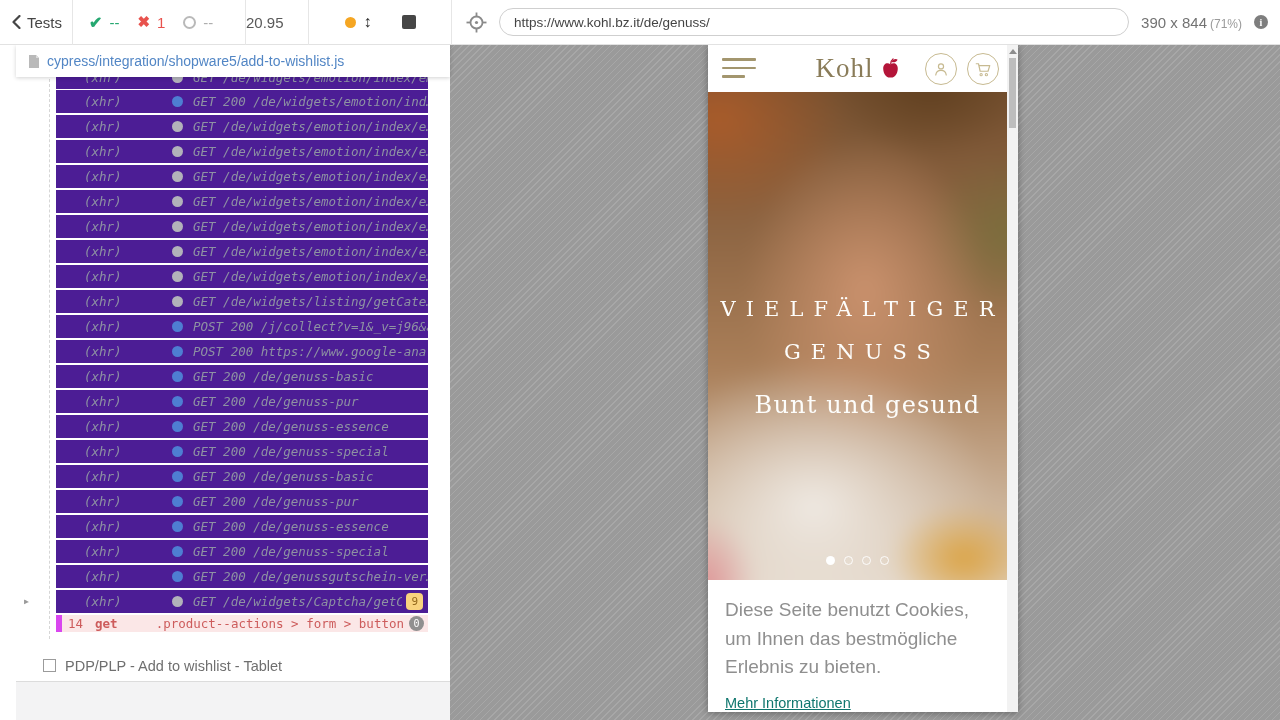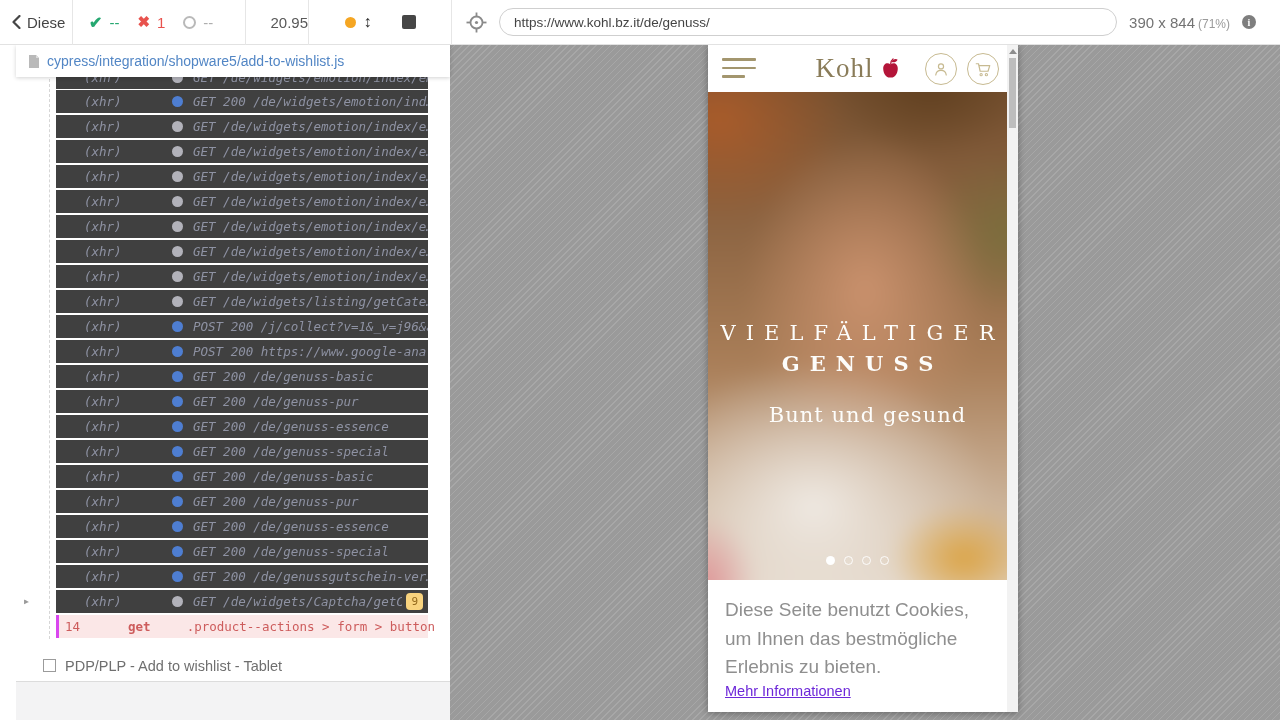--- a/index.html
+++ b/index.html
@@ -11,58 +11,58 @@
     background:#fff; border-bottom:1px solid #e2e2e2; display:flex; align-items:center; z-index:30; }
   .tb-sep { width:1px; height:45px; background:#e6e6e6; flex:0 0 1px; }
   .tb-tests { width:72px; display:flex; align-items:center; gap:6px; padding-left:12px;
     color:#454545; font-size:15px; cursor:pointer; }
   .tb-stats { width:172px; display:flex; align-items:center; gap:18px; padding-left:16px; font-size:15px; }
   .stat { display:flex; align-items:center; gap:7px; }
   .stat.passed { color:#26a871; } .stat.failed { color:#e8524d; } .stat.pending { color:#aeaeae; }
   .check-glyph { color:#26a871; font-size:16px; font-weight:bold; }
   .x-glyph { color:#e8524d; font-size:15px; font-weight:bold; }
   .pending-circle { width:13px; height:13px; border:2px solid #b9b9b9; border-radius:50%; display:inline-block; }
-  .tb-duration { width:62px; text-align:right; color:#595959; font-size:15px; }
+  .tb-duration { width:62px; text-align:left; color:#595959; font-size:15px; }
   .tb-controls { width:142px; display:flex; align-items:center; justify-content:center; gap:8px; }
   .orange-dot { width:11px; height:11px; border-radius:50%; background:#f5a623; }
   .updown { color:#2e2e2e; font-size:16px; font-weight:bold; line-height:1; }
   .stop-square { width:14px; height:14px; background:#464646; border-radius:2px; margin-left:22px; cursor:pointer; }
-  .tb-right { flex:1; display:flex; align-items:center; padding:0 24px 0 14px; gap:12px; }
+  .tb-right { flex:1; display:flex; align-items:center; padding:0 12px 0 14px; gap:12px; }
   .url-pill { flex:1; height:28px; border:1px solid #cfcfcf; border-radius:15px;
     display:flex; align-items:center; padding:0 14px; color:#444; font-size:13.5px;
     white-space:nowrap; overflow:hidden; background:#fff; }
   .viewport-size { color:#737373; font-size:15px; white-space:nowrap; }
   .viewport-scale { color:#9a9a9a; font-size:12px; margin-left:3px; }
   .info-icon { width:14px; height:14px; border-radius:50%; background:#7e7e7e; color:#fff;
     font-size:10px; font-weight:bold; display:inline-flex; align-items:center; justify-content:center;
     font-family:"Liberation Serif", serif; }
 
   
   .reporter { position:absolute; top:45px; left:16px; width:450px; height:675px; background:#fff; }
   .spec-header { position:absolute; top:0; left:0; width:434px; height:32px; background:#fff;
     box-shadow:0 1px 4px rgba(0,0,0,.18); display:flex; align-items:center; gap:7px;
     padding-left:12px; z-index:5; }
   .spec-path { color:#5286c5; font-size:14px; }
   .indent-line { position:absolute; left:33px; top:34px; height:560px; border-left:1px dashed #d6d6d6; }
   .partial-clip { position:absolute; top:32px; left:0; right:16px; height:13px; overflow:hidden; }
   .partial-clip .cmd-row { transform:translateY(-11px); }
   .command-log { position:absolute; top:45px; left:0; right:16px; }
-  .cmd-row { height:23px; margin:0 0 2px 40px; width:372px; background:#404040;
+  .cmd-row { height:23px; margin:0 0 2px 40px; width:372px; background:#4c1d95;
     display:flex; align-items:center; position:relative;
     font:italic 12.5px "DejaVu Sans Mono", monospace; color:#8e92a3; }
   .caret { position:absolute; left:-32px; color:#9a9a9a; font-size:8px; font-style:normal; visibility:hidden; }
   .cmd-type { width:80px; padding-left:28px; flex:0 0 80px; }
   .dot { width:11px; height:11px; border-radius:50%; flex:0 0 11px; margin:0 10px 0 36px; }
   .dot.blue { background:#4e7ed2; } .dot.gray { background:#b2b2ba; }
   .cmd-msg { flex:1; white-space:nowrap; overflow:hidden; }
   .badge-amber { background:#f8d37e; color:#93691c; font:11px "DejaVu Sans Mono", monospace;
     font-style:normal; border-radius:4px; padding:2px 5px; margin:0 5px 0 4px; }
-  .failed-row { position:absolute; top:570px; left:40px; width:372px; height:23px;
-    background:#fbe7e7; border-left:3px solid #d946ef; display:flex; align-items:center;
-    font:12.5px "DejaVu Sans Mono", monospace; color:#cd5c5c;gap:36px; }
+  .failed-row { position:absolute; top:570px; left:40px; width:372px; height:17px;
+    background:#fbe7e7; border-left:6px solid #d946ef; display:flex; align-items:center;
+    font:12.5px "DejaVu Sans Mono", monospace; color:#cd5c5c; }
   .failed-num { margin-left:6px; } .failed-method { font-weight:bold; margin-left:12px; }
   .failed-selector { margin-left:auto; white-space:nowrap; }
   .badge-gray { width:15px; height:15px; border-radius:50%; background:#909090; color:#fff;
     font:10px "DejaVu Sans Mono", monospace; display:flex; align-items:center; justify-content:center;
     margin:0 4px 0 5px; flex:0 0 15px; }
   .test-title { position:absolute; top:605px; left:0; width:434px; height:32px;
     display:flex; align-items:center; gap:9px; padding-left:27px;
     color:#6f6f6f; font-size:14.5px; border-bottom:1px solid #dcdcdc; background:#fff; }
   .checkbox { width:13px; height:13px; border:1px solid #9b9b9b; background:#fff; flex:0 0 13px; }
   .reporter-filler { position:absolute; top:637px; left:0; width:434px; height:38px; background:#f3f3f4; }
@@ -102,47 +102,47 @@
       radial-gradient(95px 70px at 79% 89%, rgba(219,160,58,.95), rgba(219,160,58,0) 72%),
       radial-gradient(70px 95px at 8% 94%, rgba(221,132,138,.85), rgba(221,132,138,0) 70%),
       radial-gradient(210px 170px at 38% 80%, rgba(240,235,229,.96), rgba(240,235,229,0) 80%),
       radial-gradient(150px 195px at 52% 42%, rgba(206,148,112,.92), rgba(206,148,112,0) 75%),
       radial-gradient(120px 110px at 92% 32%, rgba(116,112,58,.75), rgba(116,112,58,0) 70%),
       radial-gradient(160px 130px at 12% 12%, rgba(172,92,42,.95), rgba(172,92,42,0) 75%),
       radial-gradient(120px 90px at 70% 6%, rgba(94,62,30,.9), rgba(94,62,30,0) 75%),
       linear-gradient(180deg, #6e4a2a 0%, #8a6240 28%, #a97e58 55%, #ccb49b 80%, #e9dfd3 100%); }
   .hero-text { position:absolute; top:205px; left:0; right:0; text-align:center; color:#fdfdfb;
     font-family:"DejaVu Serif","Liberation Serif",serif; }
-  .hero-line1 { font-size:21px; letter-spacing:.48em; text-indent:.48em;margin-top:24px; }
-  .hero-line2 { font-size:21px; letter-spacing:.48em; text-indent:.48em; margin-top:6px;font-weight:bold; }
-  .hero-sub { font-size:21px; letter-spacing:.05em; margin-top:27px;padding-left:20px; }
+  .hero-line1 { font-size:21px; letter-spacing:.48em; text-indent:.48em; }
+  .hero-line2 { font-size:21px; letter-spacing:.48em; text-indent:.48em; margin-top:19px; }
+  .hero-sub { font-size:24px; letter-spacing:.05em; margin-top:27px;padding-left:20px; }
   .hero-dots { position:absolute; bottom:15px; left:0; right:0; display:flex; justify-content:center; gap:9px; }
   .hero-dot { width:9px; height:9px; border-radius:50%; border:1.5px solid rgba(255,255,255,.9); cursor:pointer; }
   .hero-dot.active { background:#fff; }
 
   
   .cookie { flex:1; background:#fff; border-radius:4px 4px 0 0; padding:16px 17px 0; position:relative; z-index:2; }
   .cookie-msg { color:#8f8f8f; font-size:19px; line-height:1.5; }
-  .cookie-link { display:inline-block; color:#6d28d9; font-size:14.5px; margin-top:1px;
+  .cookie-link { display:inline-block; color:#0f766e; font-size:14.5px; margin-top:13px;
     text-decoration:underline; cursor:pointer; }
   .cookie-btn { display:block; margin:20px auto 0; background:#9c8a5e; color:#f6f2e7;
     border:none; border-radius:3px; padding:10px 25px; font-size:15.5px; letter-spacing:.04em;
     font-family:"Liberation Sans",sans-serif; cursor:pointer; }
 
   svg { display:block; }
 </style>
 </head>
 <body>
 
 <div class="toolbar">
   <div class="tb-tests">
     <svg width="9" height="14" viewBox="0 0 9 14">
         <polyline points="7.5,1 1.5,7 7.5,13" fill="none" stroke="#454545" stroke-width="2.2" stroke-linecap="round" stroke-linejoin="round"></polyline>
       </svg>
-    <span>Diese</span>
+    <span>Tests</span>
   </div>
   <div class="tb-sep"></div>
   <div class="tb-stats">
     <span class="stat passed">
       <span class="check-glyph">✔</span>
       <span>--</span>
     </span>
     <span class="stat failed">
       <span class="x-glyph">✖</span>
       <span>1</span>

